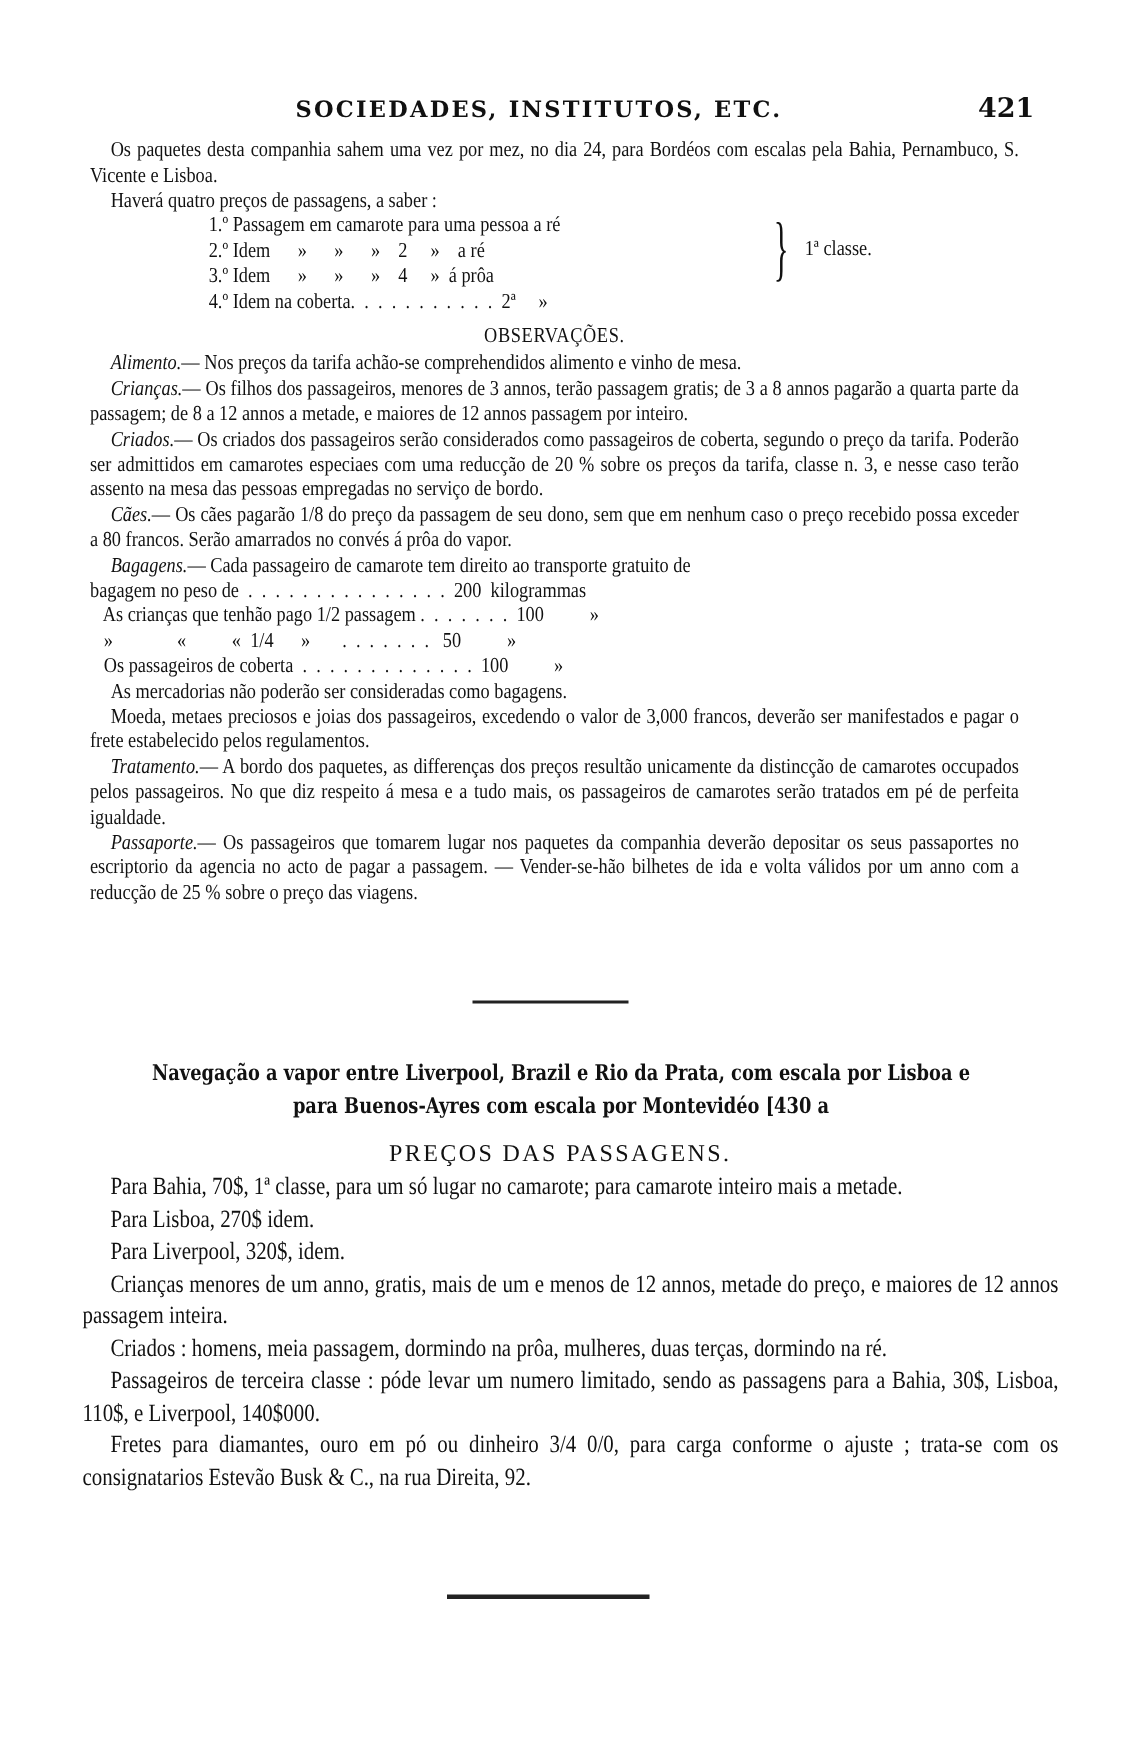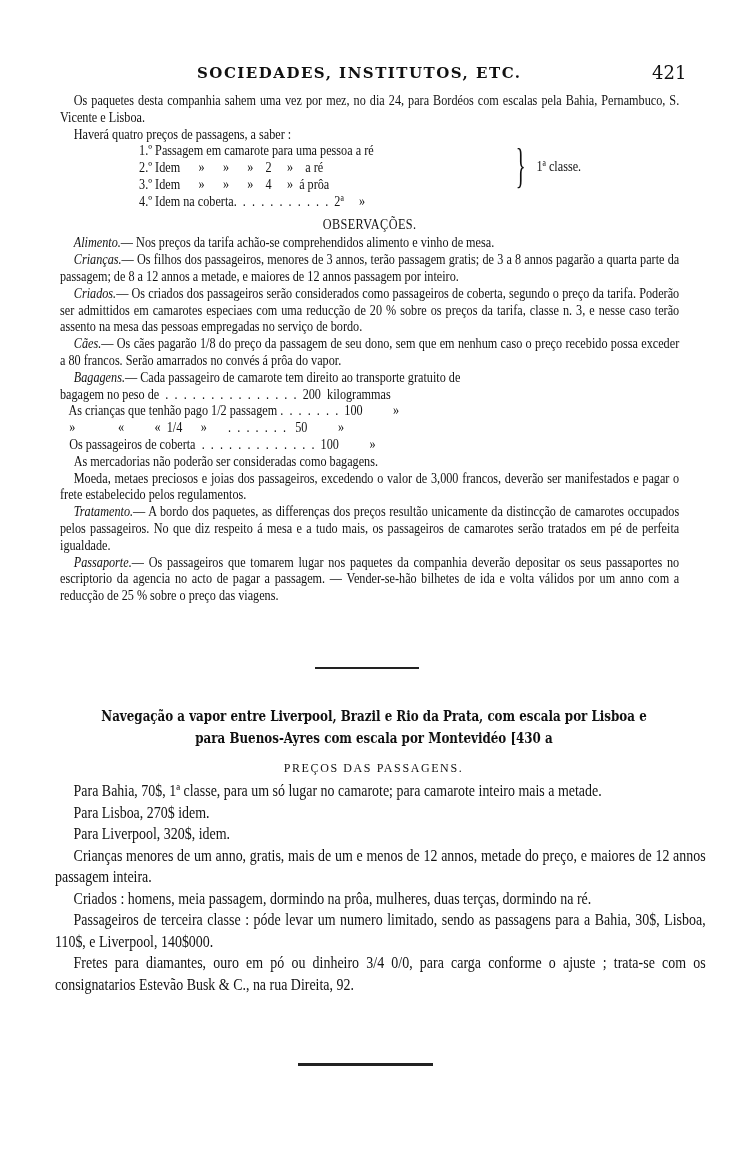--- a/index.html
+++ b/index.html
@@ -2,36 +2,36 @@
 <html><head>
 <meta charset="utf-8">
 <style>
   html, body { margin:0; padding:0; background:#fff; }
   body { width:747px; height:1174px; position:relative; overflow:hidden; color:#111;
          font-family:"Liberation Serif","DejaVu Serif",serif; }
   .page { position:absolute; left:0; top:0; width:597px; height:1174px; }
   .header { position:absolute; top:64px; left:0; width:747px; height:24px; }
   .running-title { position:absolute; left:197px; top:0; font-family:"DejaVu Serif",serif; font-weight:bold;
                    font-size:15px; letter-spacing:1.5px; }
-  .page-number { position:absolute; left:652px; top:-2px; font-family:"DejaVu Serif",serif; font-weight:normal; font-size:18px; }
+  .page-number { position:absolute; left:652px; top:-2px; font-family:"DejaVu Serif",serif; font-weight:bold; font-size:18px; }
   .sec1 { position:absolute; left:60px; top:92px; width:620px; font-size:14.2px; line-height:16.8px;
           transform:scaleX(0.86); transform-origin:left top; width:720px; }
   .sec1 p { margin:0; text-align:justify; text-align-last:left; }
   .ind { text-indent:16px; }
   .prices { margin:0 0 0 92px; position:relative; }
   .prices .row { white-space:pre; height:16.8px; }
   .brace { position:absolute; left:438px; top:-1px; font-size:48px; line-height:50px; transform:scaleX(0.5); transform-origin:left top; }
   .class-label { position:absolute; left:462px; top:16px; }
   .obs { text-align:center !important; text-align-last:center !important; margin:6px 0 2px 0 !important; letter-spacing:0.5px; }
   .lbl { font-style:italic; }
   .luggage .row { white-space:pre; height:16.8px; }
   .rule { position:absolute; height:2px; background:#222; }
   .sec2-title { position:absolute; left:40px; top:705px; width:668px; text-align:center; font-family:"DejaVu Serif",serif;
                 font-weight:bold; font-size:14.5px; line-height:22px; transform:scaleX(0.82); transform-origin:center top; }
-  .sec2-sub { position:absolute; left:0; top:761px; width:747px; text-align:center; font-size:12px; letter-spacing:1.6px; }
+  .sec2-sub { position:absolute; left:0; top:761px; width:747px; text-align:center; font-size:16px; letter-spacing:1.6px; }
   .sec2 { position:absolute; left:55px; top:780px; width:770px; font-size:16.5px; line-height:21.5px;
           transform:scaleX(0.845); transform-origin:left top; }
   .sec2 p { margin:0; text-align:justify; text-align-last:left; }
   .sec2 .ind { text-indent:22px; }
 </style>
 </head>
 <body>
 
 <div class="page">
 

